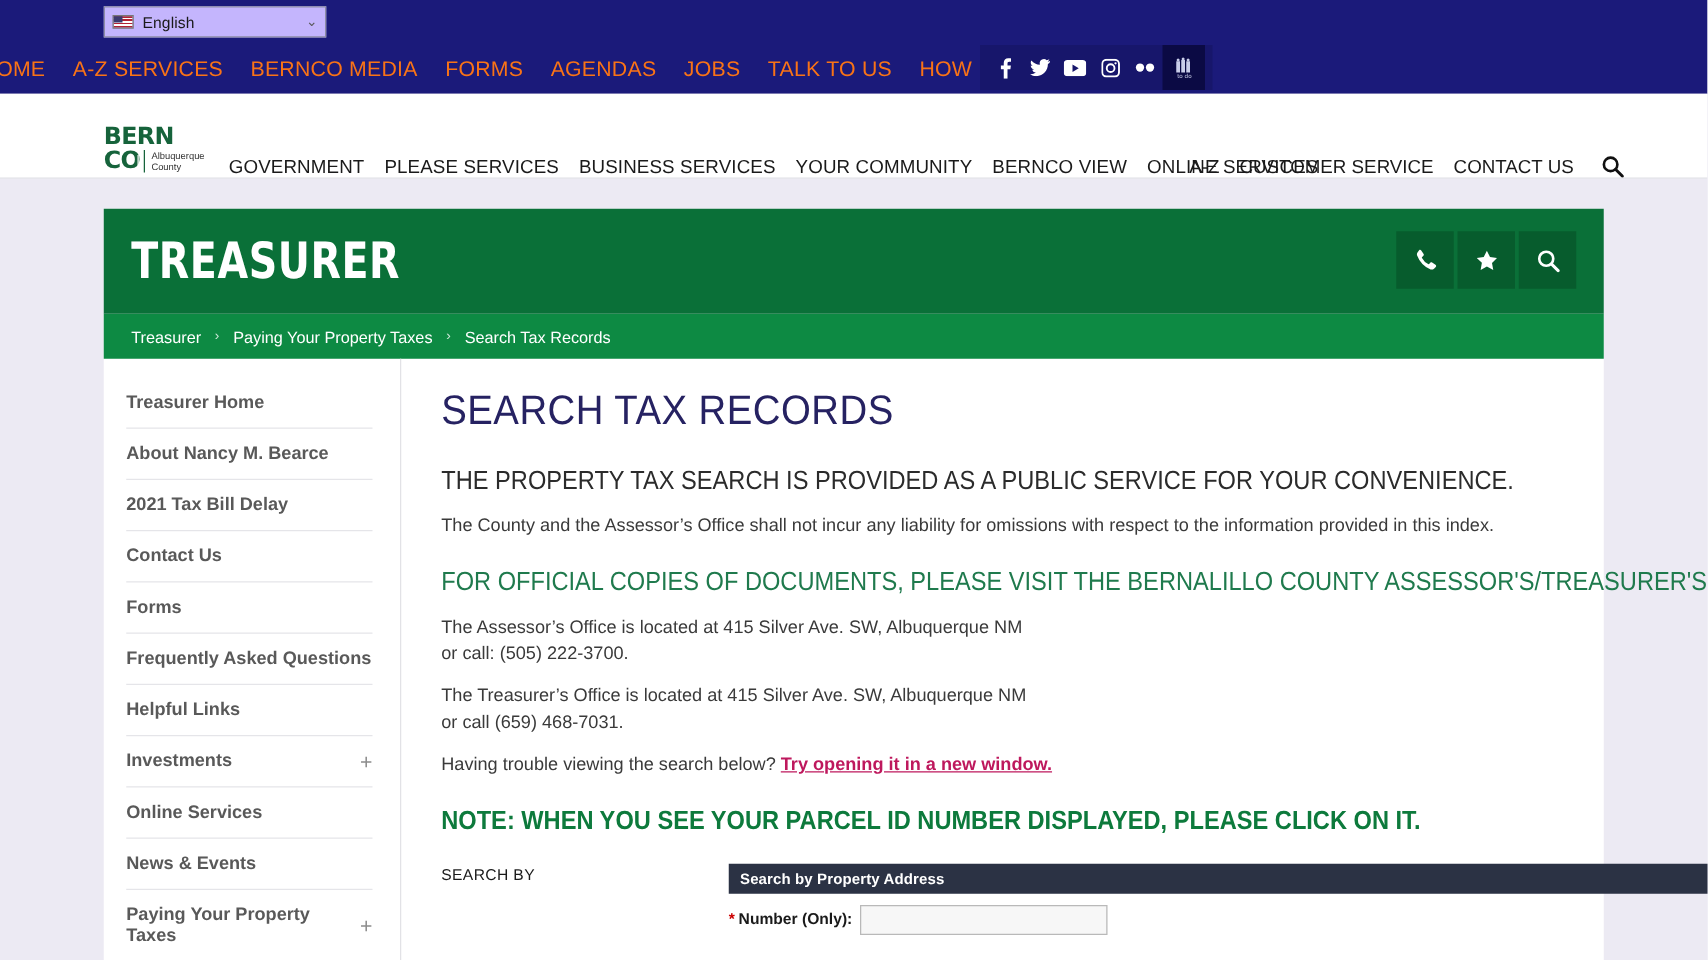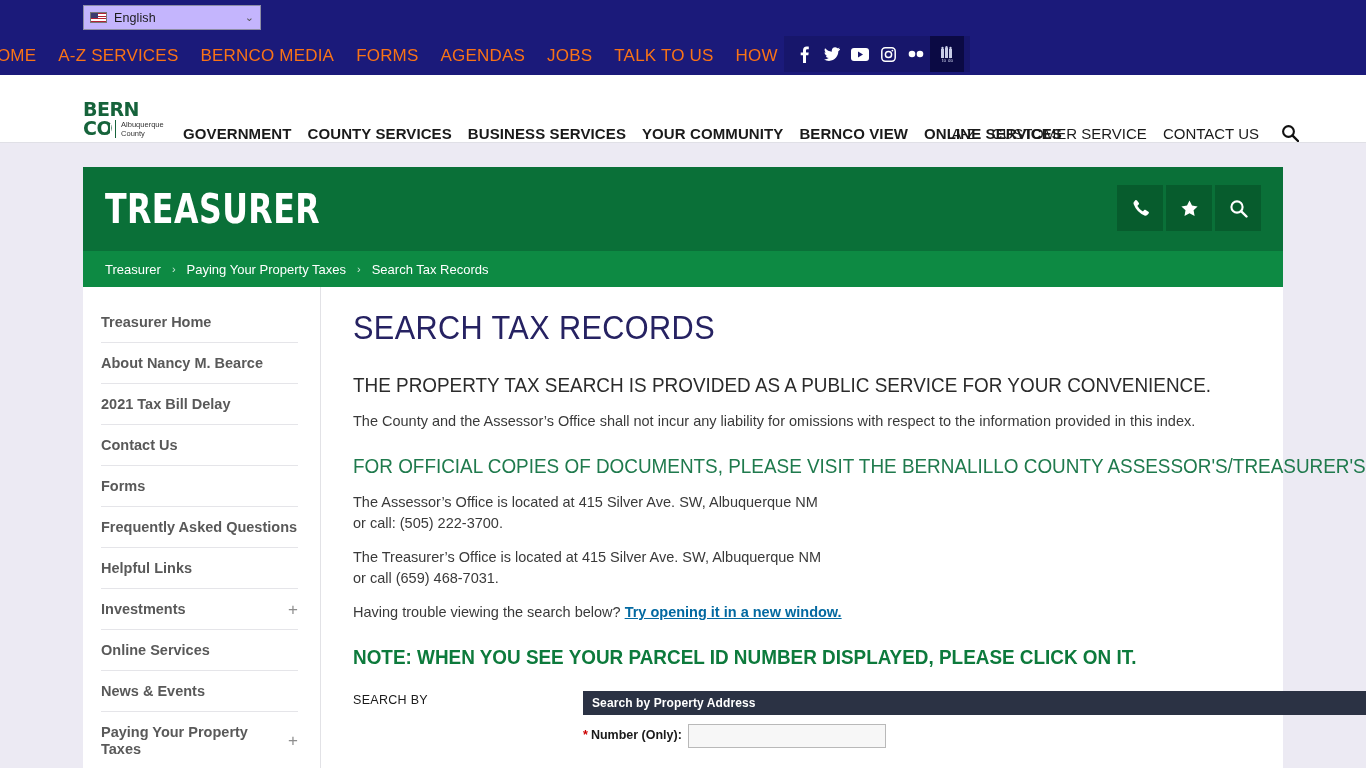--- a/index.html
+++ b/index.html
@@ -139,21 +139,21 @@
   .mainnav {
     display: flex; align-items: center;
     margin-left: 18px;
   }
   .mainnav a {
     color: #1a1a1a;
     font-size: 15px;
     text-decoration: none;
     padding: 0 8px;
     white-space: nowrap;
-    font-weight: 700;
+    font-weight: 400;
     letter-spacing: .1px;
     font-stretch: condensed;
   }
   .utilnav {
     position: absolute; right: 67px;
     display: flex; align-items: center;
   }
   .utilnav a {
     color: #1a1a1a;
     font-size: 15px;
@@ -276,21 +276,21 @@
   }
   .sub-head.green { color: #1f7a4d; }
   .sub-head.green-bold { color: #0d7a3c; font-weight: bold; }
   .para {
     color: #3a3a3a;
     font-size: 14.5px;
     line-height: 21px;
     margin-bottom: 13px;
   }
   .para a {
-    color: #0369a1;
+    color: #be185d;
     text-decoration: underline;
     font-weight: bold;
   }
 
   
   .widget { margin-top: 22px; position: relative; font-family: "Liberation Sans", sans-serif; }
   .widget-inner { display: flex; }
   .search-by-col { width: 230px; flex: none; padding-top: 2px;}
   .search-by-title {
     font-size: 12.5px; color: #1a1a1a;
@@ -406,21 +406,21 @@
         <span class="logo-sub">
           <span>Albuquerque</span><br>
           <span>County</span>
         </span>
       </div>
     </div>
   </div>
 
   <nav class="mainnav">
     <a href="#">GOVERNMENT</a>
-    <a href="#">COUNTY SERVICES</a>
+    <a href="#">PLEASE SERVICES</a>
     <a href="#">BUSINESS SERVICES</a>
     <a href="#">YOUR COMMUNITY</a>
     <a href="#">BERNCO VIEW</a>
     <a href="#">ONLINE SERVICES</a>
   </nav>
 
   <div class="utilnav">
     <a href="#">A-Z</a>
     <a href="#">CUSTOMER SERVICE</a>
     <a href="#">CONTACT US</a>

